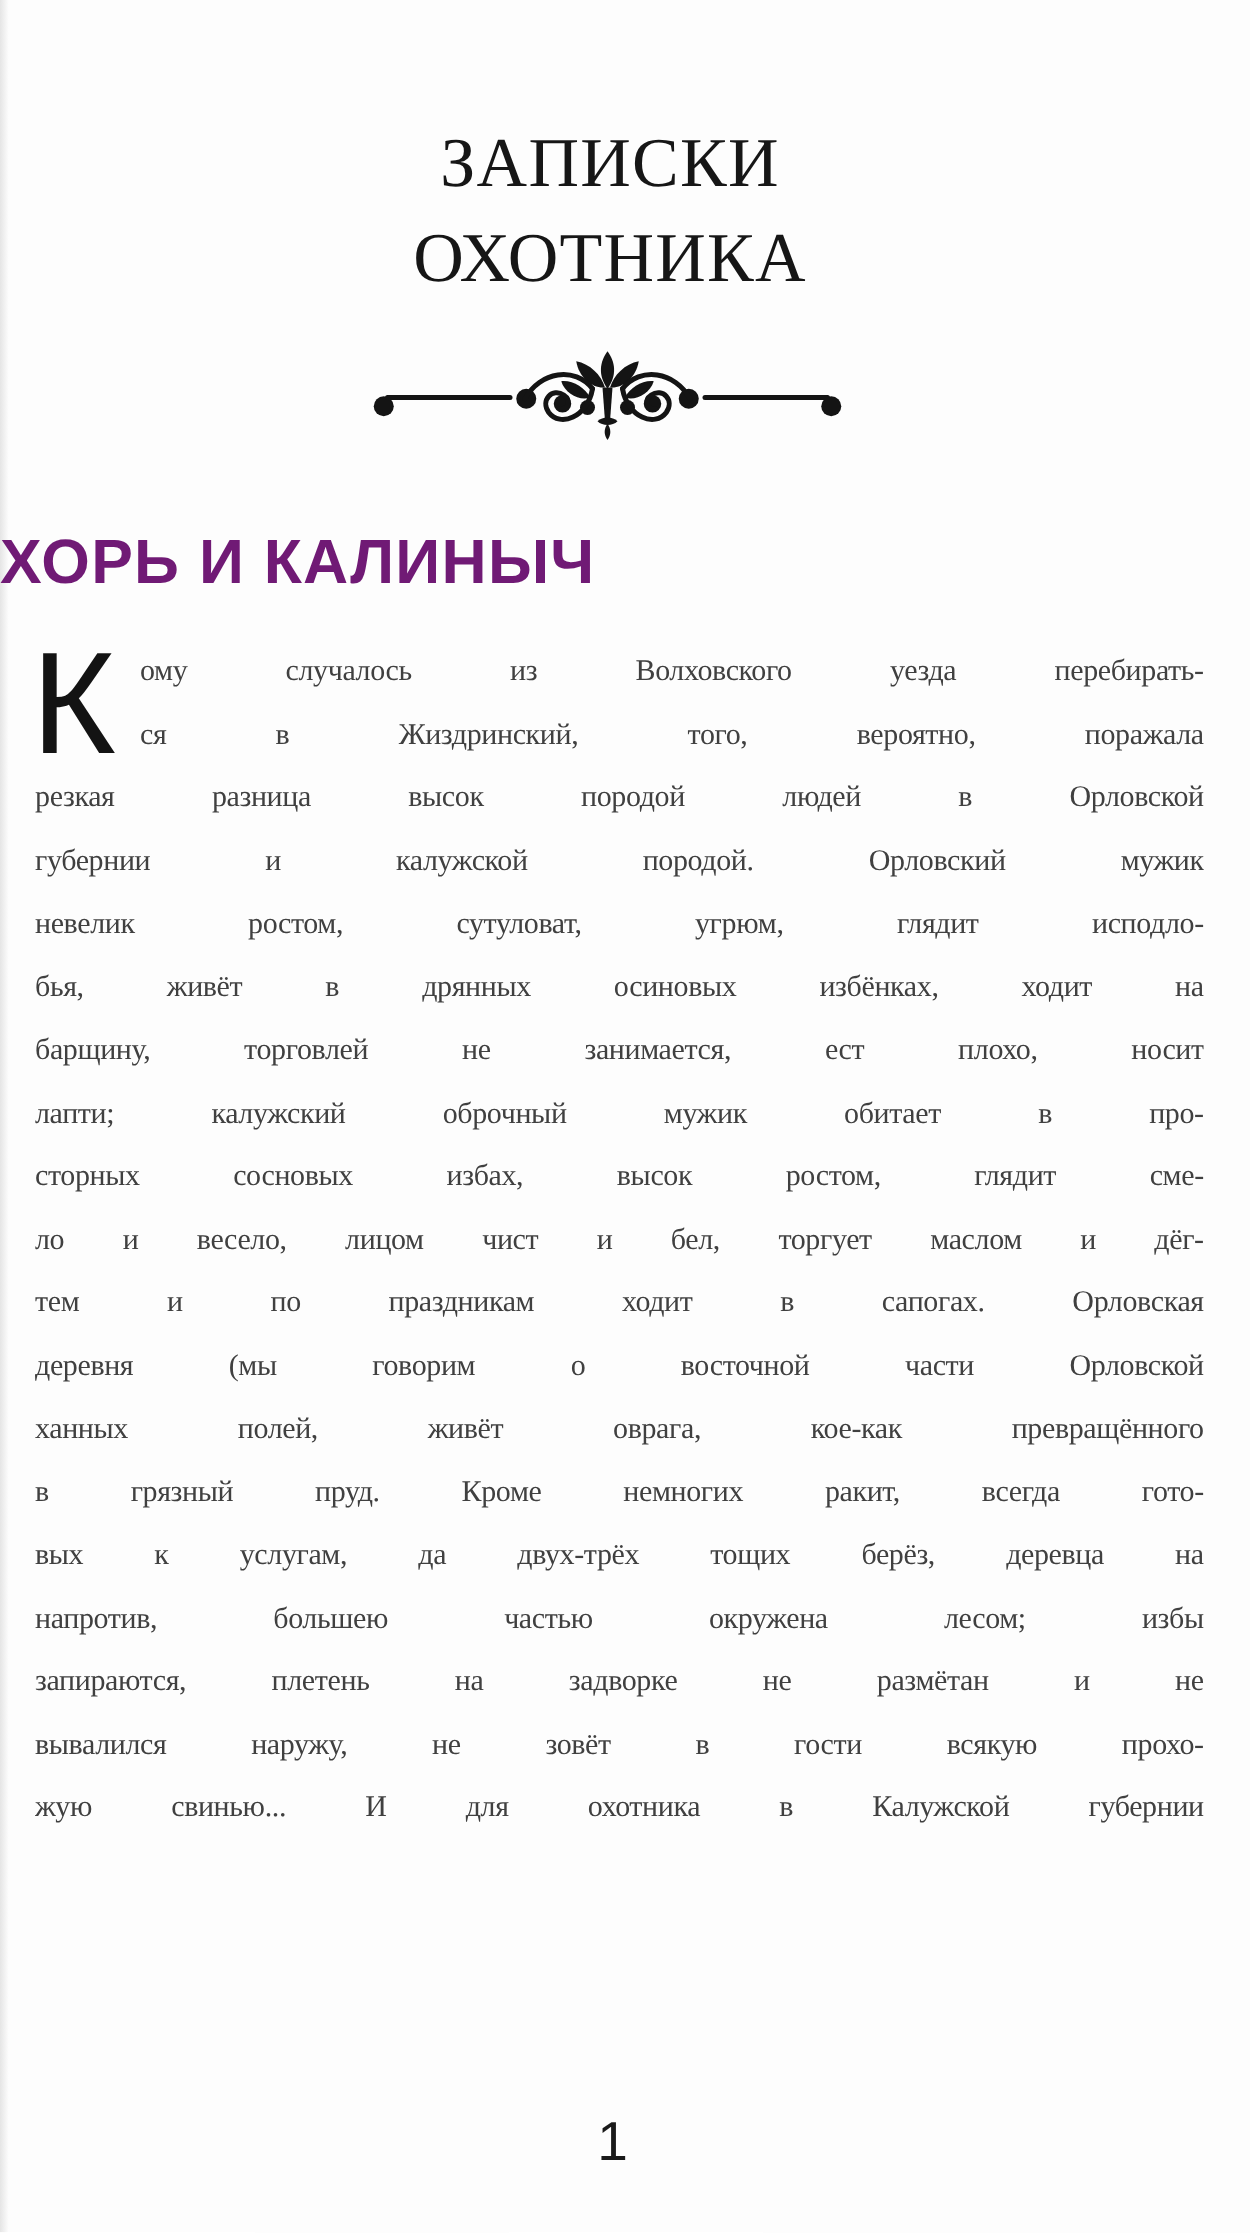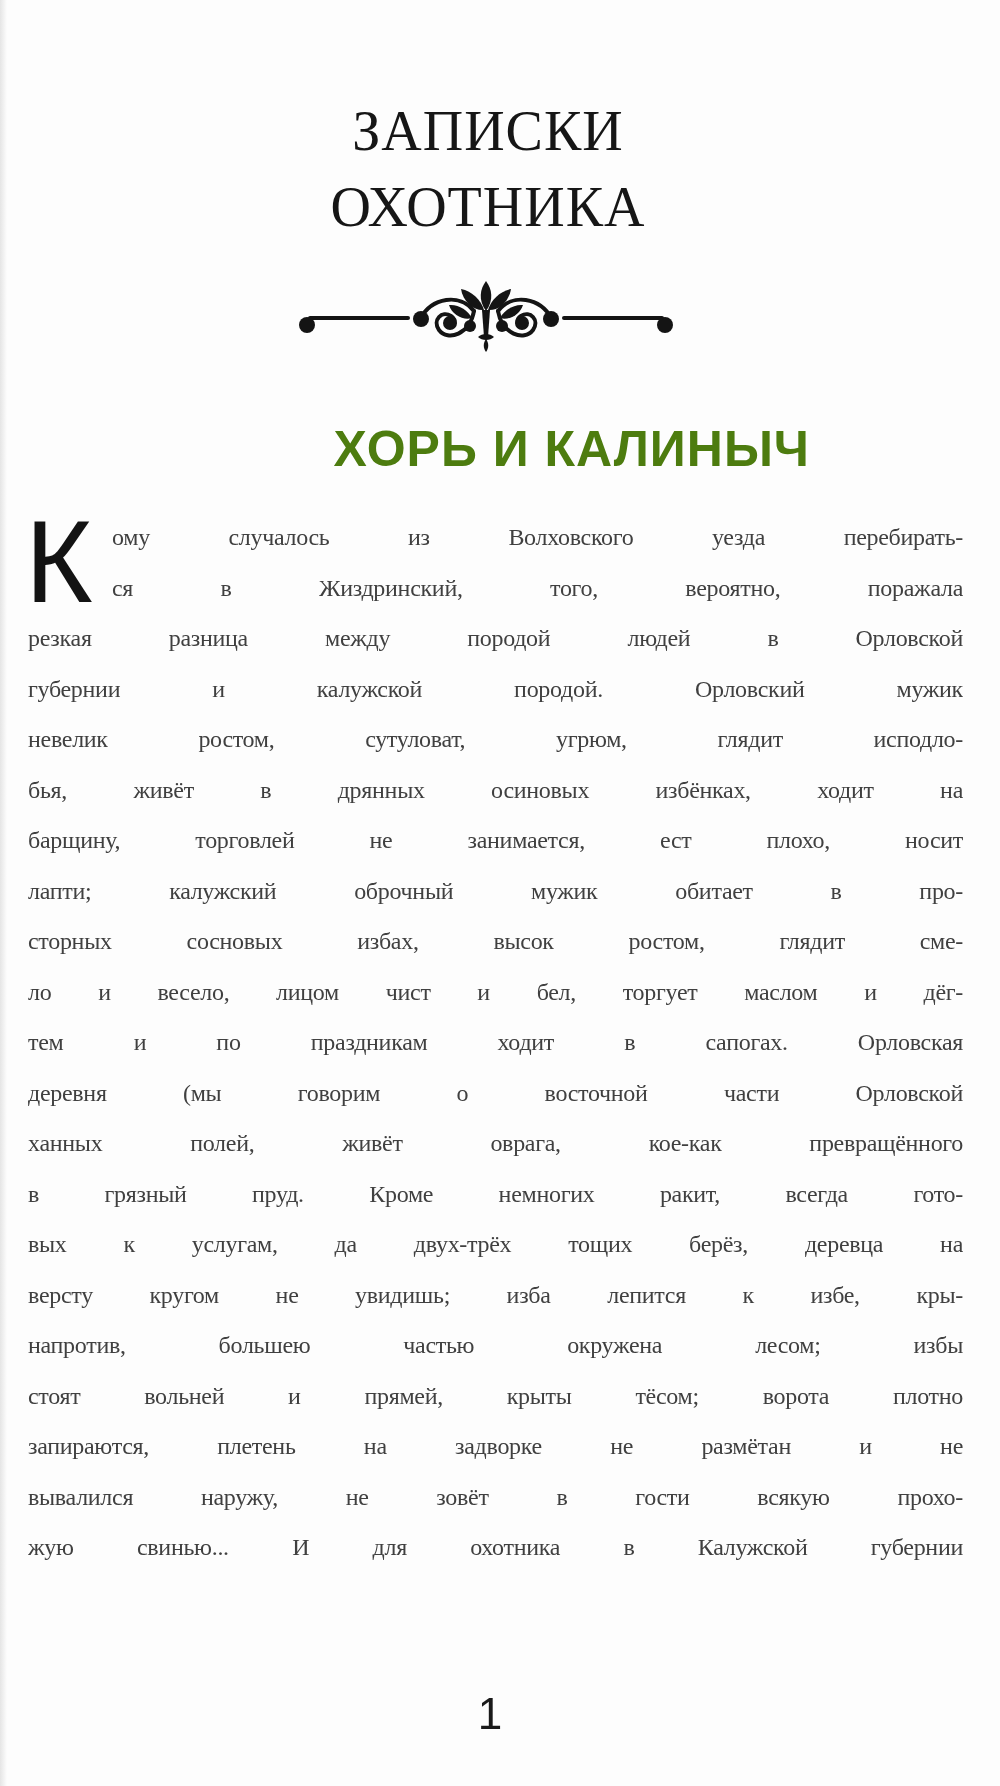--- a/index.html
+++ b/index.html
@@ -40,27 +40,27 @@
     left: 296px;
     top: 280px;
     width: 380px;
     height: 74px;
   }
   .chapter-title {
     position: absolute;
     top: 424px;
     left: 0;
     width: 810px;
-    text-align: right;
+    text-align: left;
     font-family: "Liberation Sans", "DejaVu Sans", sans-serif;
     font-size: 50px;
     line-height: 50px;
     font-weight: 700;
     letter-spacing: 1px;
-    color: #4d7c0f;
+    color: #701a75;
   }
   .drop-cap {
     position: absolute;
     left: 25px;
     top: 504px;
     font-family: "Liberation Sans", "DejaVu Sans", sans-serif;
     font-size: 116px;
     line-height: 116px;
     font-weight: 400;
     color: #131313;
@@ -154,36 +154,34 @@
     </g>
   </svg>
 
   <div class="chapter-title">ХОРЬ И КАЛИНЫЧ</div>
 
   <div class="drop-cap">К</div>
 
   <div class="body-text">
       <div class="line indent">ому случалось из Волховского уезда перебирать-</div>
       <div class="line indent">ся в Жиздринский, того, вероятно, поражала</div>
-      <div class="line">резкая разница между породой людей в Орловской</div>
+      <div class="line">резкая разница высок породой людей в Орловской</div>
       <div class="line">губернии и калужской породой. Орловский мужик</div>
       <div class="line">невелик ростом, сутуловат, угрюм, глядит исподло-</div>
       <div class="line">бья, живёт в дрянных осиновых избёнках, ходит на</div>
       <div class="line">барщину, торговлей не занимается, ест плохо, носит</div>
       <div class="line">лапти; калужский оброчный мужик обитает в про-</div>
       <div class="line">сторных сосновых избах, высок ростом, глядит сме-</div>
       <div class="line">ло и весело, лицом чист и бел, торгует маслом и дёг-</div>
       <div class="line">тем и по праздникам ходит в сапогах. Орловская</div>
       <div class="line">деревня (мы говорим о восточной части Орловской</div>
       <div class="line">ханных полей, живёт оврага, кое-как превращённого</div>
       <div class="line">в грязный пруд. Кроме немногих ракит, всегда гото-</div>
       <div class="line">вых к услугам, да двух-трёх тощих берёз, деревца на</div>
-      <div class="line">версту кругом не увидишь; изба лепится к избе, кры-</div>
       <div class="line">напротив, большею частью окружена лесом; избы</div>
-      <div class="line">стоят вольней и прямей, крыты тёсом; ворота плотно</div>
       <div class="line">запираются, плетень на задворке не размётан и не</div>
       <div class="line">вывалился наружу, не зовёт в гости всякую прохо-</div>
       <div class="line">жую свинью... И для охотника в Калужской губернии</div>
     </div>
 
   <div class="page-number">1</div>
 
 </div>
 
 </body></html>

